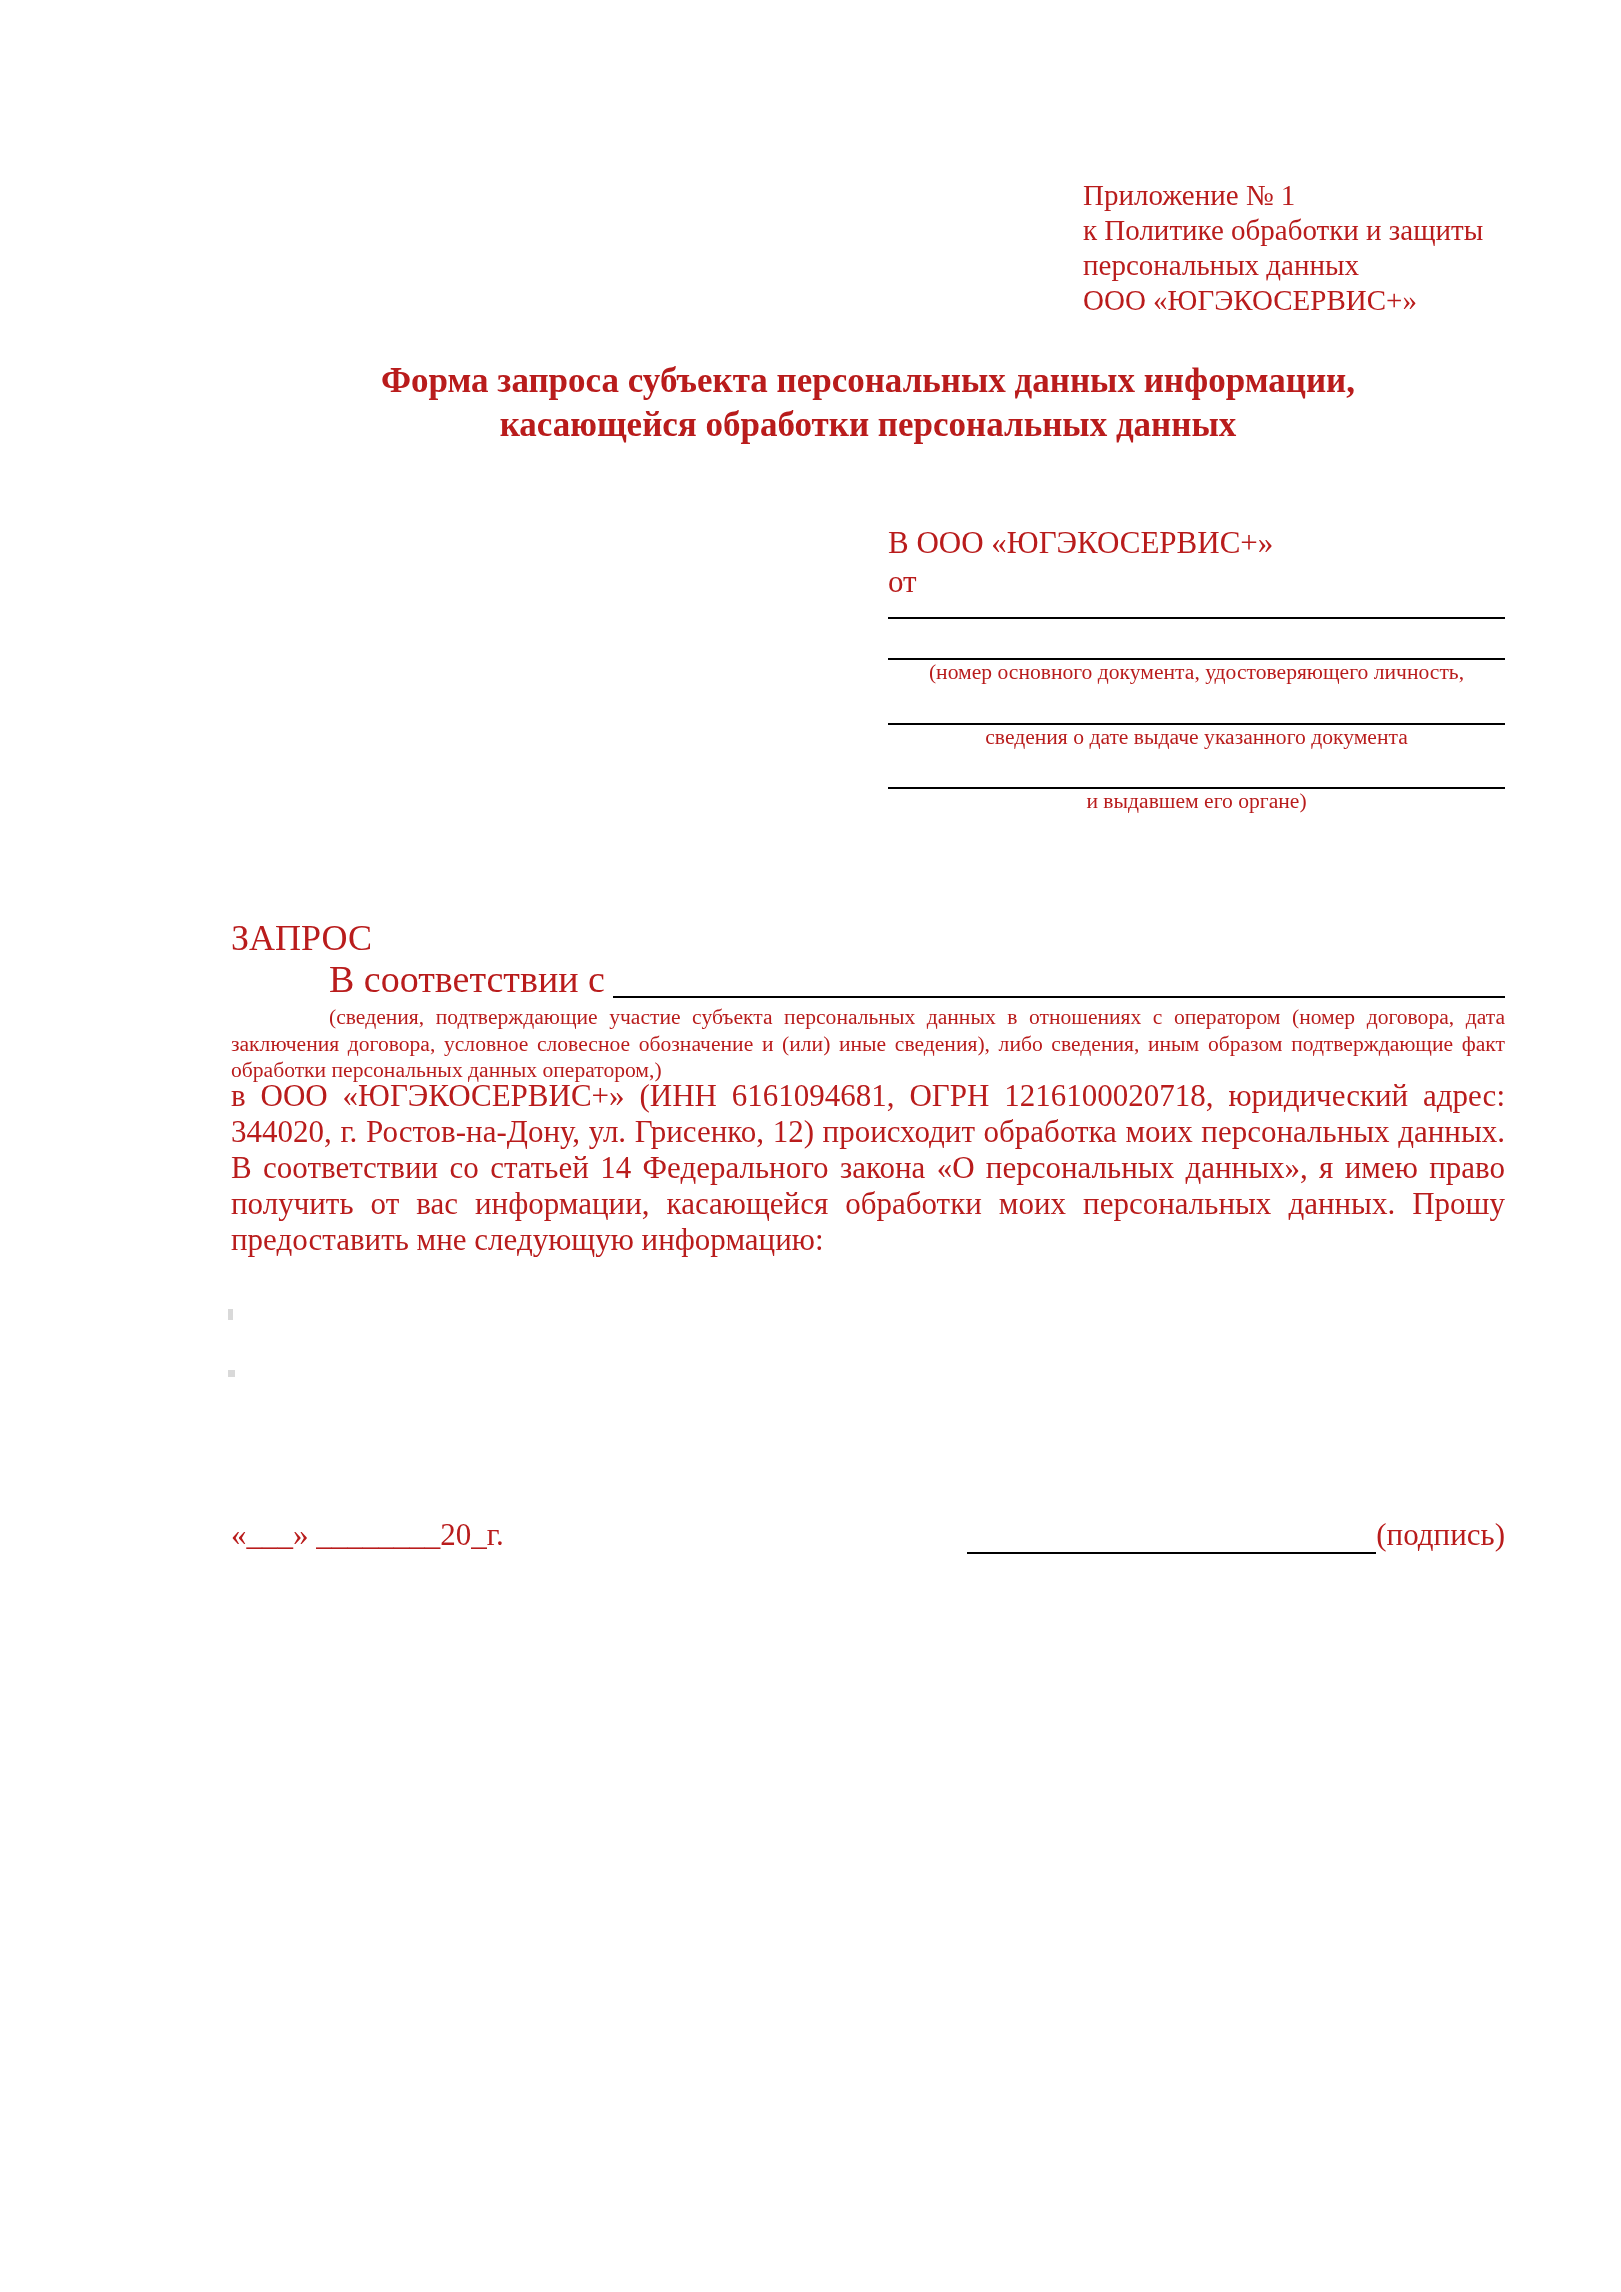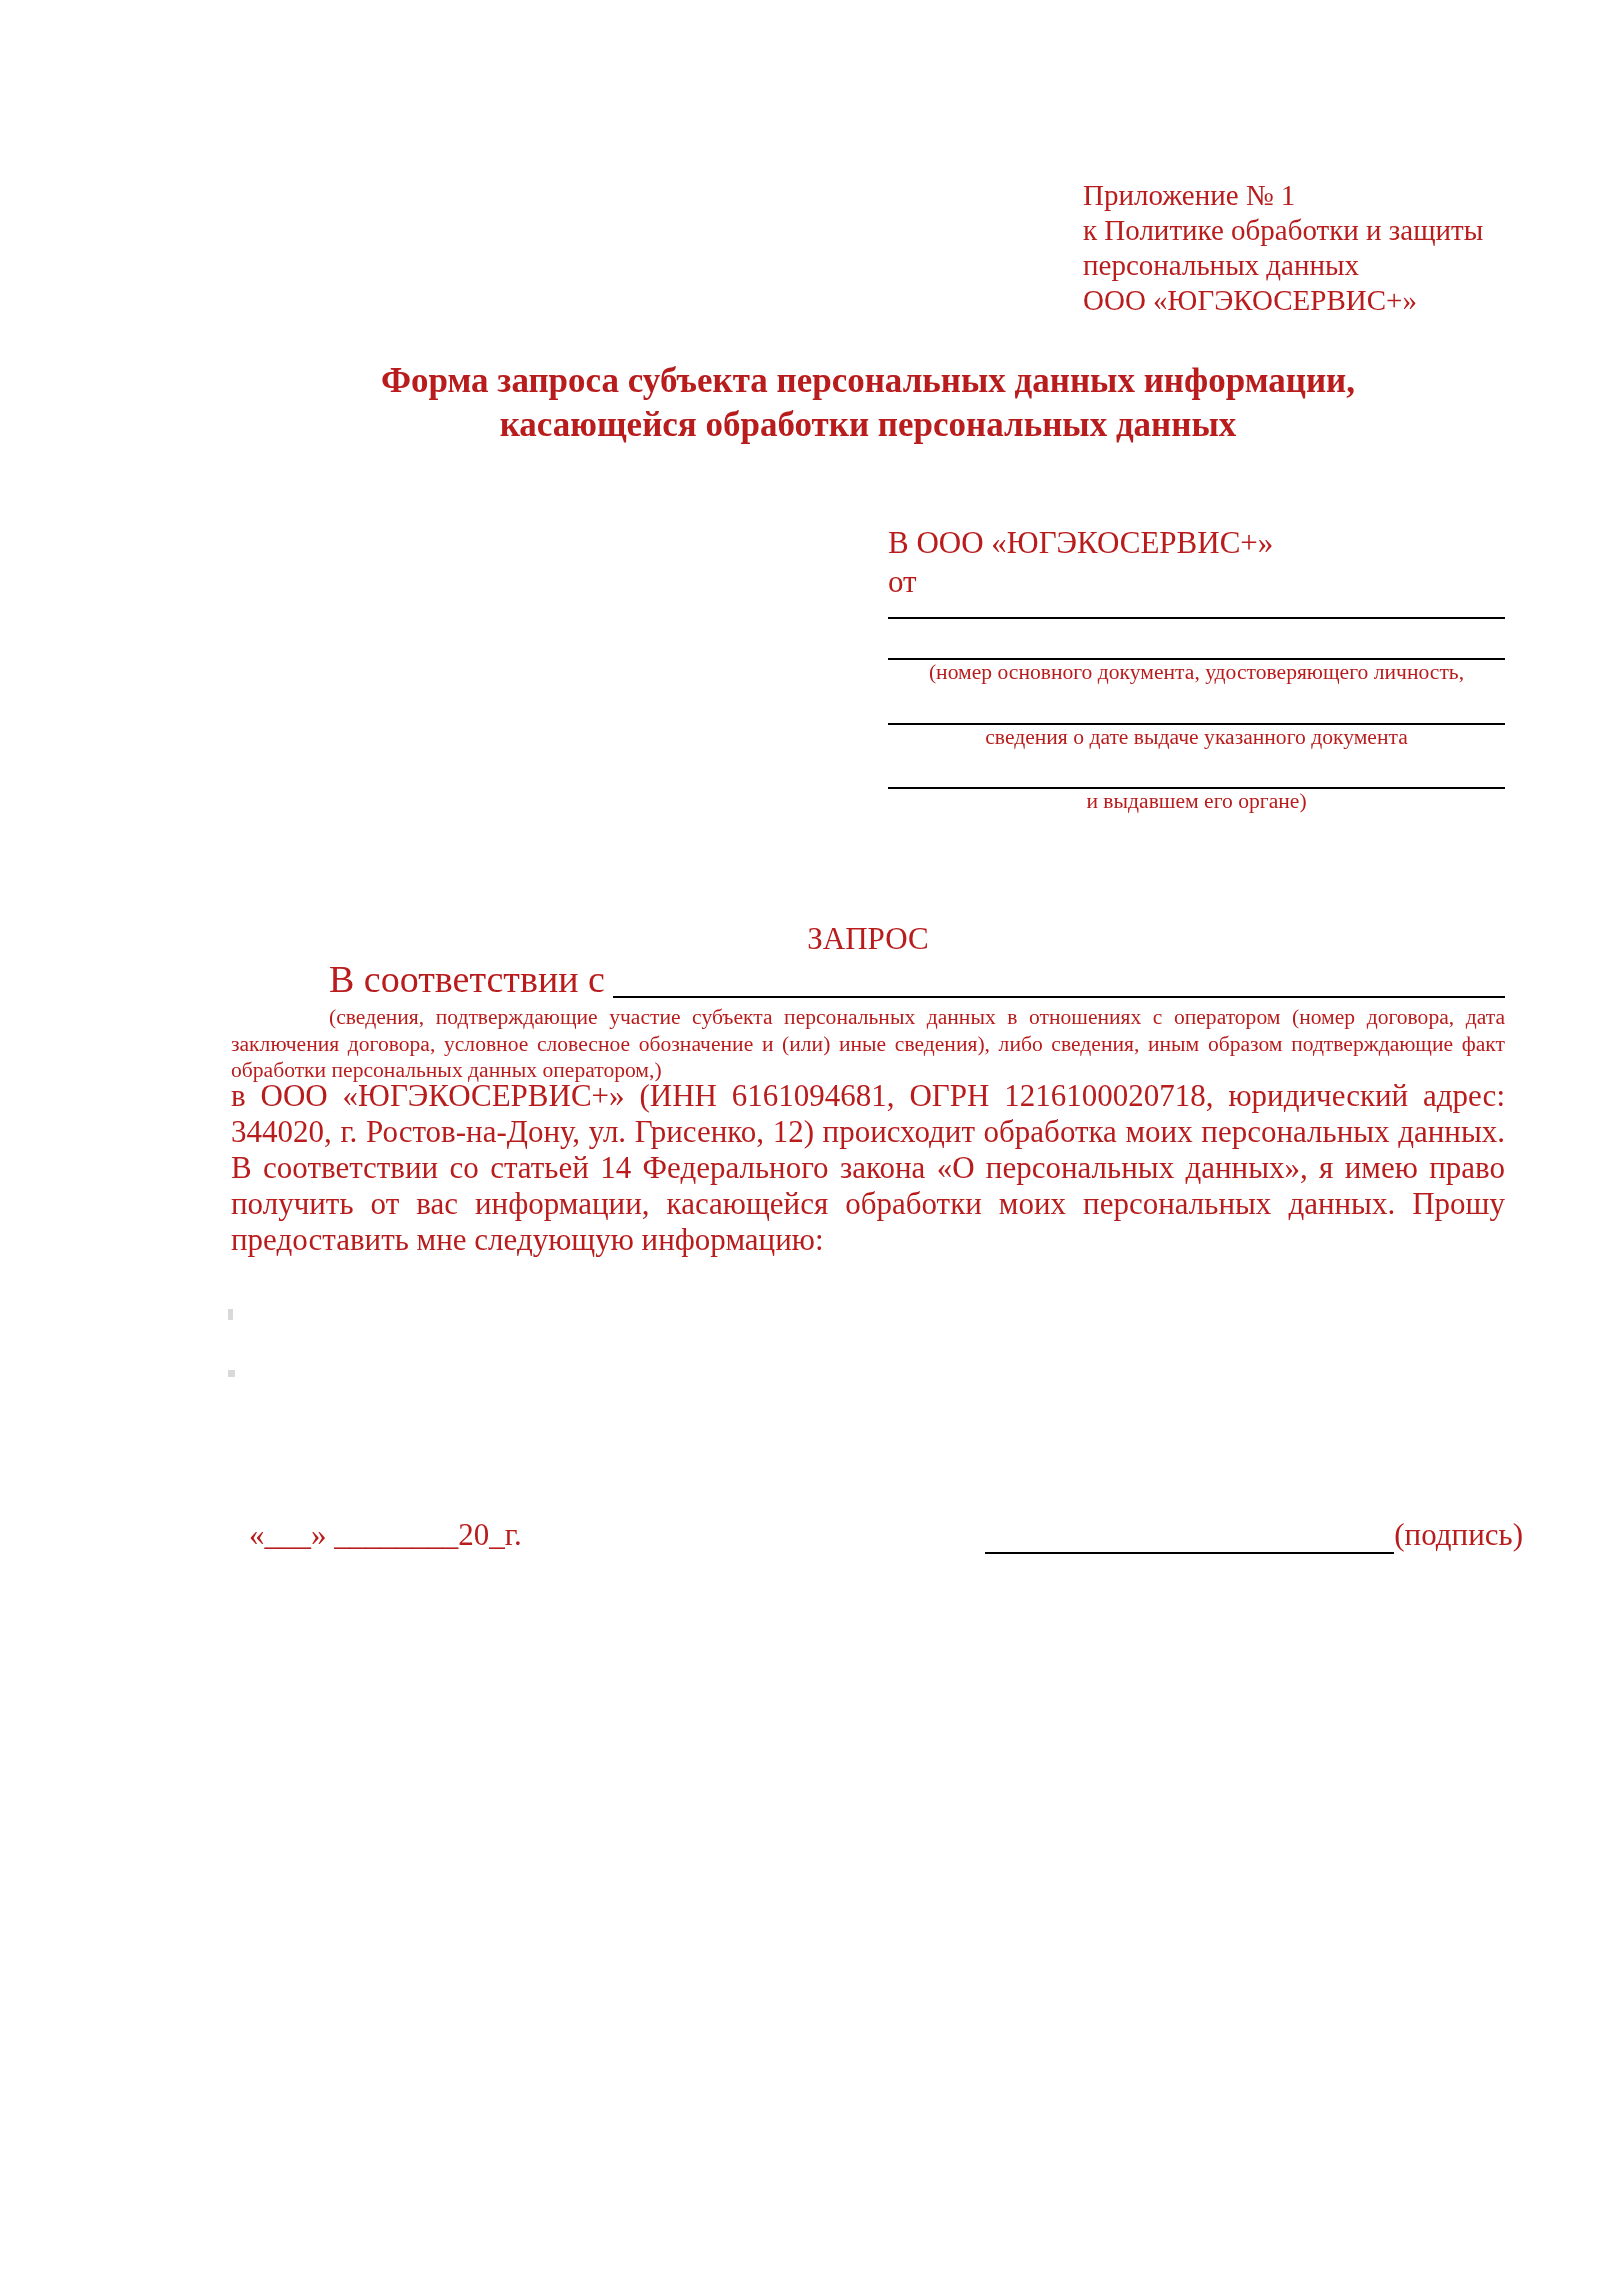--- a/index.html
+++ b/index.html
@@ -64,22 +64,21 @@
     line-height: 24.5px;
     text-align: center;
   }
 
   
   .zapros {
     position: absolute;
     left: 231px;
     top: 919px;
     width: 1274px;
-    text-align: center;
-    font-size: 31px;
+    font-size: 36px;
     line-height: 39px;
   }
 
   
   .intro-line {
     position: absolute;
     left: 231px;
     top: 961px;
     width: 1274px;
     display: flex;
@@ -152,21 +151,20 @@
   .signing {
     position: absolute;
     left: 231px;
     top: 1515px;
     width: 1274px;
     display: flex;
     justify-content: space-between;
     align-items: flex-end;
     font-size: 31px;
     line-height: 39px;
-    margin-left: 18px;
   }
   .sig-group {
     display: flex;
     align-items: flex-end;
   }
   .sig-rule {
     width: 409px;
     height: 33px;
     border-bottom: 2.9px solid #000;
   }

